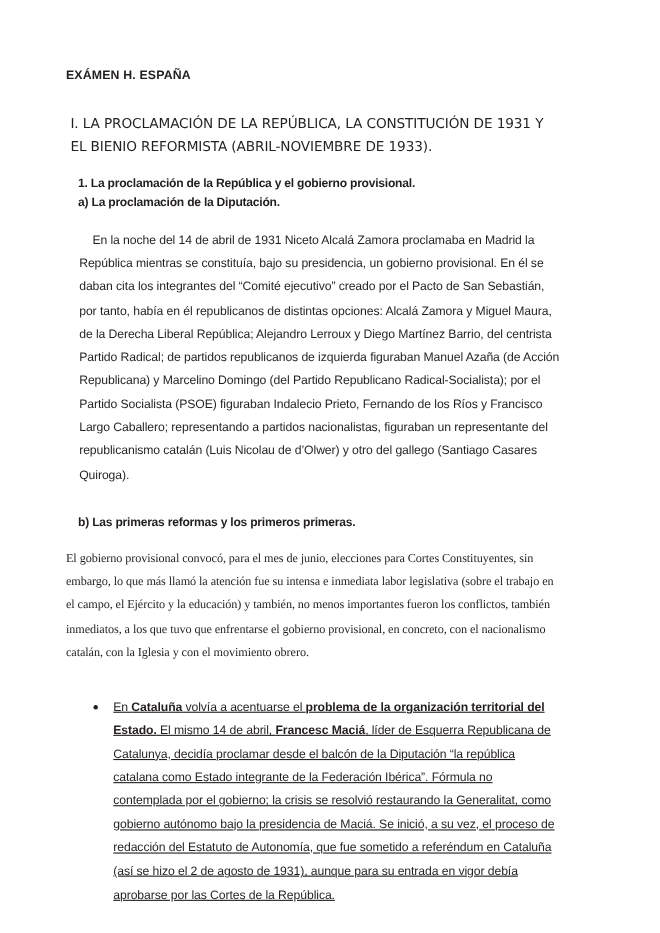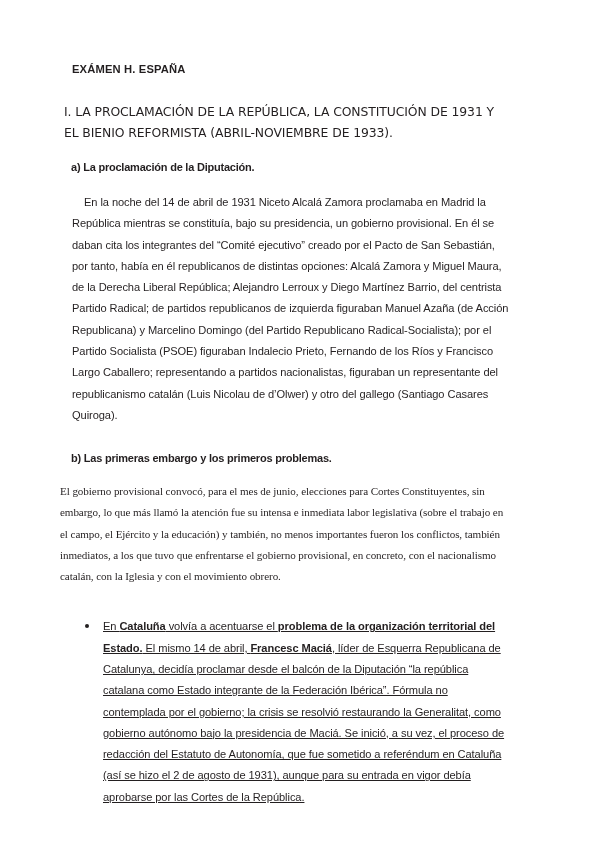--- a/index.html
+++ b/index.html
@@ -24,21 +24,21 @@
     background: #ffffff;
     box-sizing: border-box;
     padding: 62px 88px 0 60px;
   }
 
   
   .doc-title {
     font-size: 11.2px;
     font-weight: 700;
     letter-spacing: 0.15px;
-    margin: 0 0 24px 12px;
+    margin: 0 0 24px 0;
     line-height: 1.3;
   }
 
   
   .roman-heading {
     font-family: "DejaVu Sans", sans-serif;
     font-size: 12.4px;
     font-weight: 400;
     line-height: 1.72;
     letter-spacing: -0.1px;
@@ -112,28 +112,29 @@
 </head>
 <body style="background: rgb(255, 255, 255); color: rgb(35, 31, 32);">
 
 <div class="page">
 
   <h1 class="doc-title">EXÁMEN H. ESPAÑA</h1>
 
   <h2 class="roman-heading">I. LA PROCLAMACIÓN DE LA REPÚBLICA, LA CONSTITUCIÓN DE 1931 Y EL BIENIO REFORMISTA (ABRIL-NOVIEMBRE DE 1933).</h2>
 
   <div class="subheads">
+    <p class="subhead">1. La proclamación de la República y el gobierno provisional.</p>
     <p class="subhead">a) La proclamación de la Diputación.</p>
   </div>
 
   <p class="body-par indented">En la noche del 14 de abril de 1931 Niceto Alcalá Zamora proclamaba en Madrid la República mientras se constituía, bajo su presidencia, un gobierno provisional. En él se daban cita los integrantes del “Comité ejecutivo” creado por el Pacto de San Sebastián, por tanto, había en él republicanos de distintas opciones: Alcalá Zamora y Miguel Maura, de la Derecha Liberal República; Alejandro Lerroux y Diego Martínez Barrio, del centrista Partido Radical; de partidos republicanos de izquierda figuraban Manuel Azaña (de Acción Republicana) y Marcelino Domingo (del Partido Republicano Radical-Socialista); por el Partido Socialista (PSOE) figuraban Indalecio Prieto, Fernando de los Ríos y Francisco Largo Caballero; representando a partidos nacionalistas, figuraban un representante del republicanismo catalán (Luis Nicolau de d’Olwer) y otro del gallego (Santiago Casares Quiroga).</p>
 
   <div class="spacer-sm"></div>
 
-  <p class="subhead" style="padding-left:11px; margin-bottom:14px;">b) Las primeras embargo y los primeros problemas.</p>
+  <p class="subhead" style="padding-left:11px; margin-bottom:14px;">b) Las primeras reformas y los primeros primeras.</p>
 
   <p class="body-par tight-top">El gobierno provisional convocó, para el mes de junio, elecciones para Cortes Constituyentes, sin embargo, lo que más llamó la atención fue su intensa e inmediata labor legislativa (sobre el trabajo en el campo, el Ejército y la educación) y también, no menos importantes fueron los conflictos, también inmediatos, a los que tuvo que enfrentarse el gobierno provisional, en concreto, con el nacionalismo catalán, con la Iglesia y con el movimiento obrero.</p>
 
   <div class="spacer-md"></div>
 
   <ul class="bullet-list">
     <li class="bullet-item">
       <span class="bullet-marker"></span>
       <span class="bullet-text"><span>En </span><b>Cataluña</b><span> volvía a acentuarse el </span><b>problema de la organización territorial del Estado.</b><span> El mismo 14 de abril, </span><b>Francesc Maciá</b><span>, líder de Esquerra Republicana de Catalunya, decidía proclamar desde el balcón de la Diputación “la república catalana como Estado integrante de la Federación Ibérica”. Fórmula no contemplada por el gobierno; la crisis se resolvió restaurando la Generalitat, como gobierno autónomo bajo la presidencia de Maciá. Se inició, a su vez, el proceso de redacción del Estatuto de Autonomía, que fue sometido a referéndum en Cataluña (así se hizo el 2 de agosto de 1931), aunque para su entrada en vigor debía aprobarse por las Cortes de la República.</span></span>
     </li>

